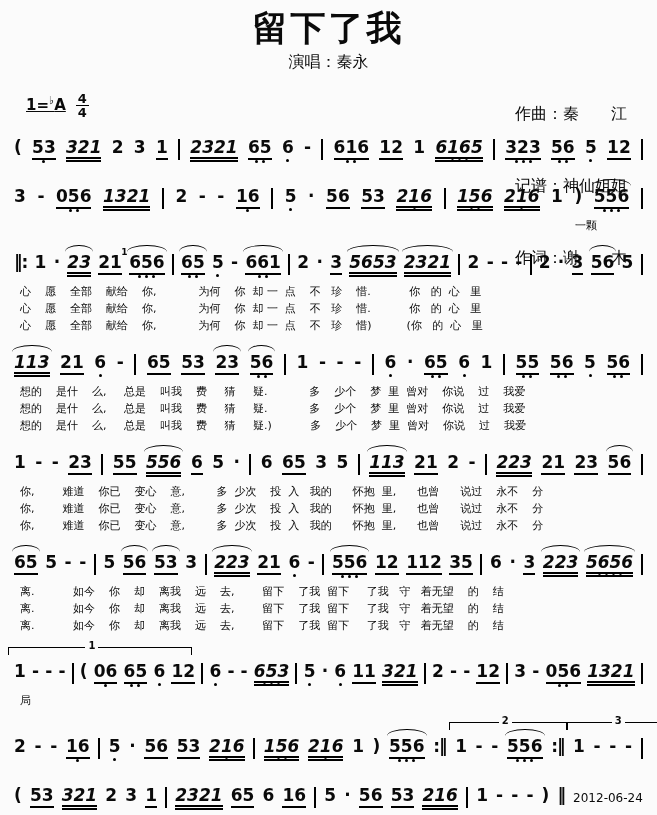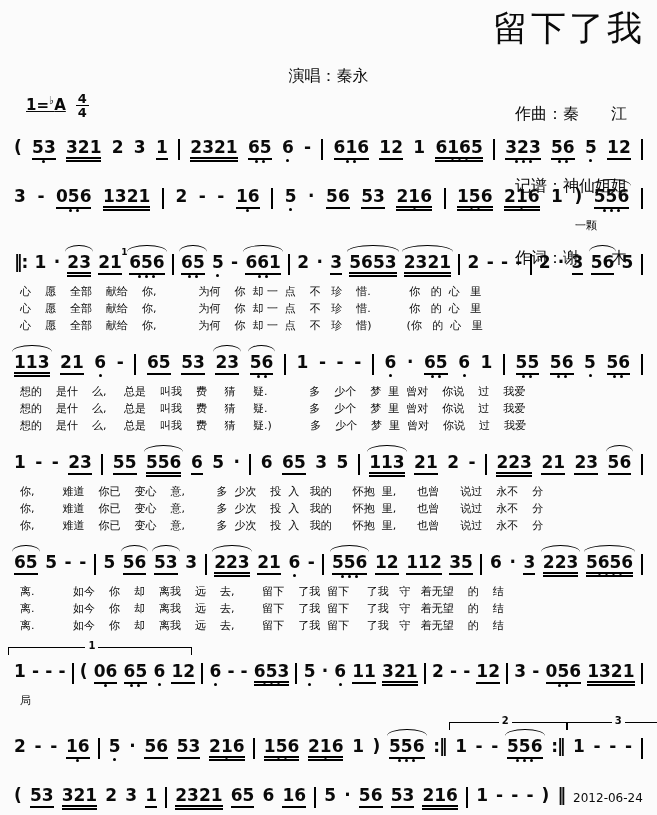--- a/index.html
+++ b/index.html
@@ -6,24 +6,24 @@
   body{
     width:657px;height:815px;overflow:hidden;
     background:#fbfbfb;color:#0a0a0a;
     font-family:"DejaVu Sans","Liberation Sans",sans-serif;
   }
   .sheet{padding:6px 12px 0 12px;position:relative;}
 
   
   .header{position:relative;height:118px;}
   .title{
-    text-align:right;font-size:35px;font-weight:400;letter-spacing:3px;
+    text-align:center;font-size:35px;font-weight:700;letter-spacing:3px;
     line-height:44px;
   }
-  .singer{text-align:center;font-size:16px;margin-top:16px;}
+  .singer{text-align:center;font-size:16px;margin-top:2px;}
   .credits{
     position:absolute;right:18px;top:48px;font-size:16px;line-height:24px;
     text-align:right;white-space:pre;
   }
   .keysig{position:absolute;left:14px;top:86px;font-size:15px;font-weight:bold;text-decoration:underline;}
   .keysig .flat{font-size:11px;vertical-align:super;}
   .meter{
     display:inline-block;vertical-align:middle;margin-left:10px;
     text-align:center;font-size:13px;font-weight:bold;line-height:13px;
   }
@@ -36,21 +36,21 @@
   .sys-volta{margin-top:22px;}
   .notes{
     display:flex;justify-content:space-between;align-items:baseline;
     padding:6px 2px 6px 2px;
   }
   .tok{
     position:relative;display:inline-block;
     font-weight:bold;font-size:17px;line-height:19px;text-align:center;
   }
   .u1{border-bottom:2px solid #000;padding-bottom:1px;}
-  .u2{border-bottom:5px double #000;}
+  .u2{border-bottom:5px double #000;font-style:italic;}
   .bar{width:2px;height:21px;background:#000;align-self:flex-end;margin-bottom:2px;}
   .rep{letter-spacing:-1px;}
   .dash{font-weight:bold;}
   .aug{font-weight:bold;}
   .paren{font-weight:bold;}
   .arc{
     position:absolute;left:-2px;right:-2px;bottom:calc(100% + 1px);height:6px;
     border-top:1.8px solid #000;border-radius:50% 50% 0 0 / 100% 100% 0 0;
   }
   .grace{

